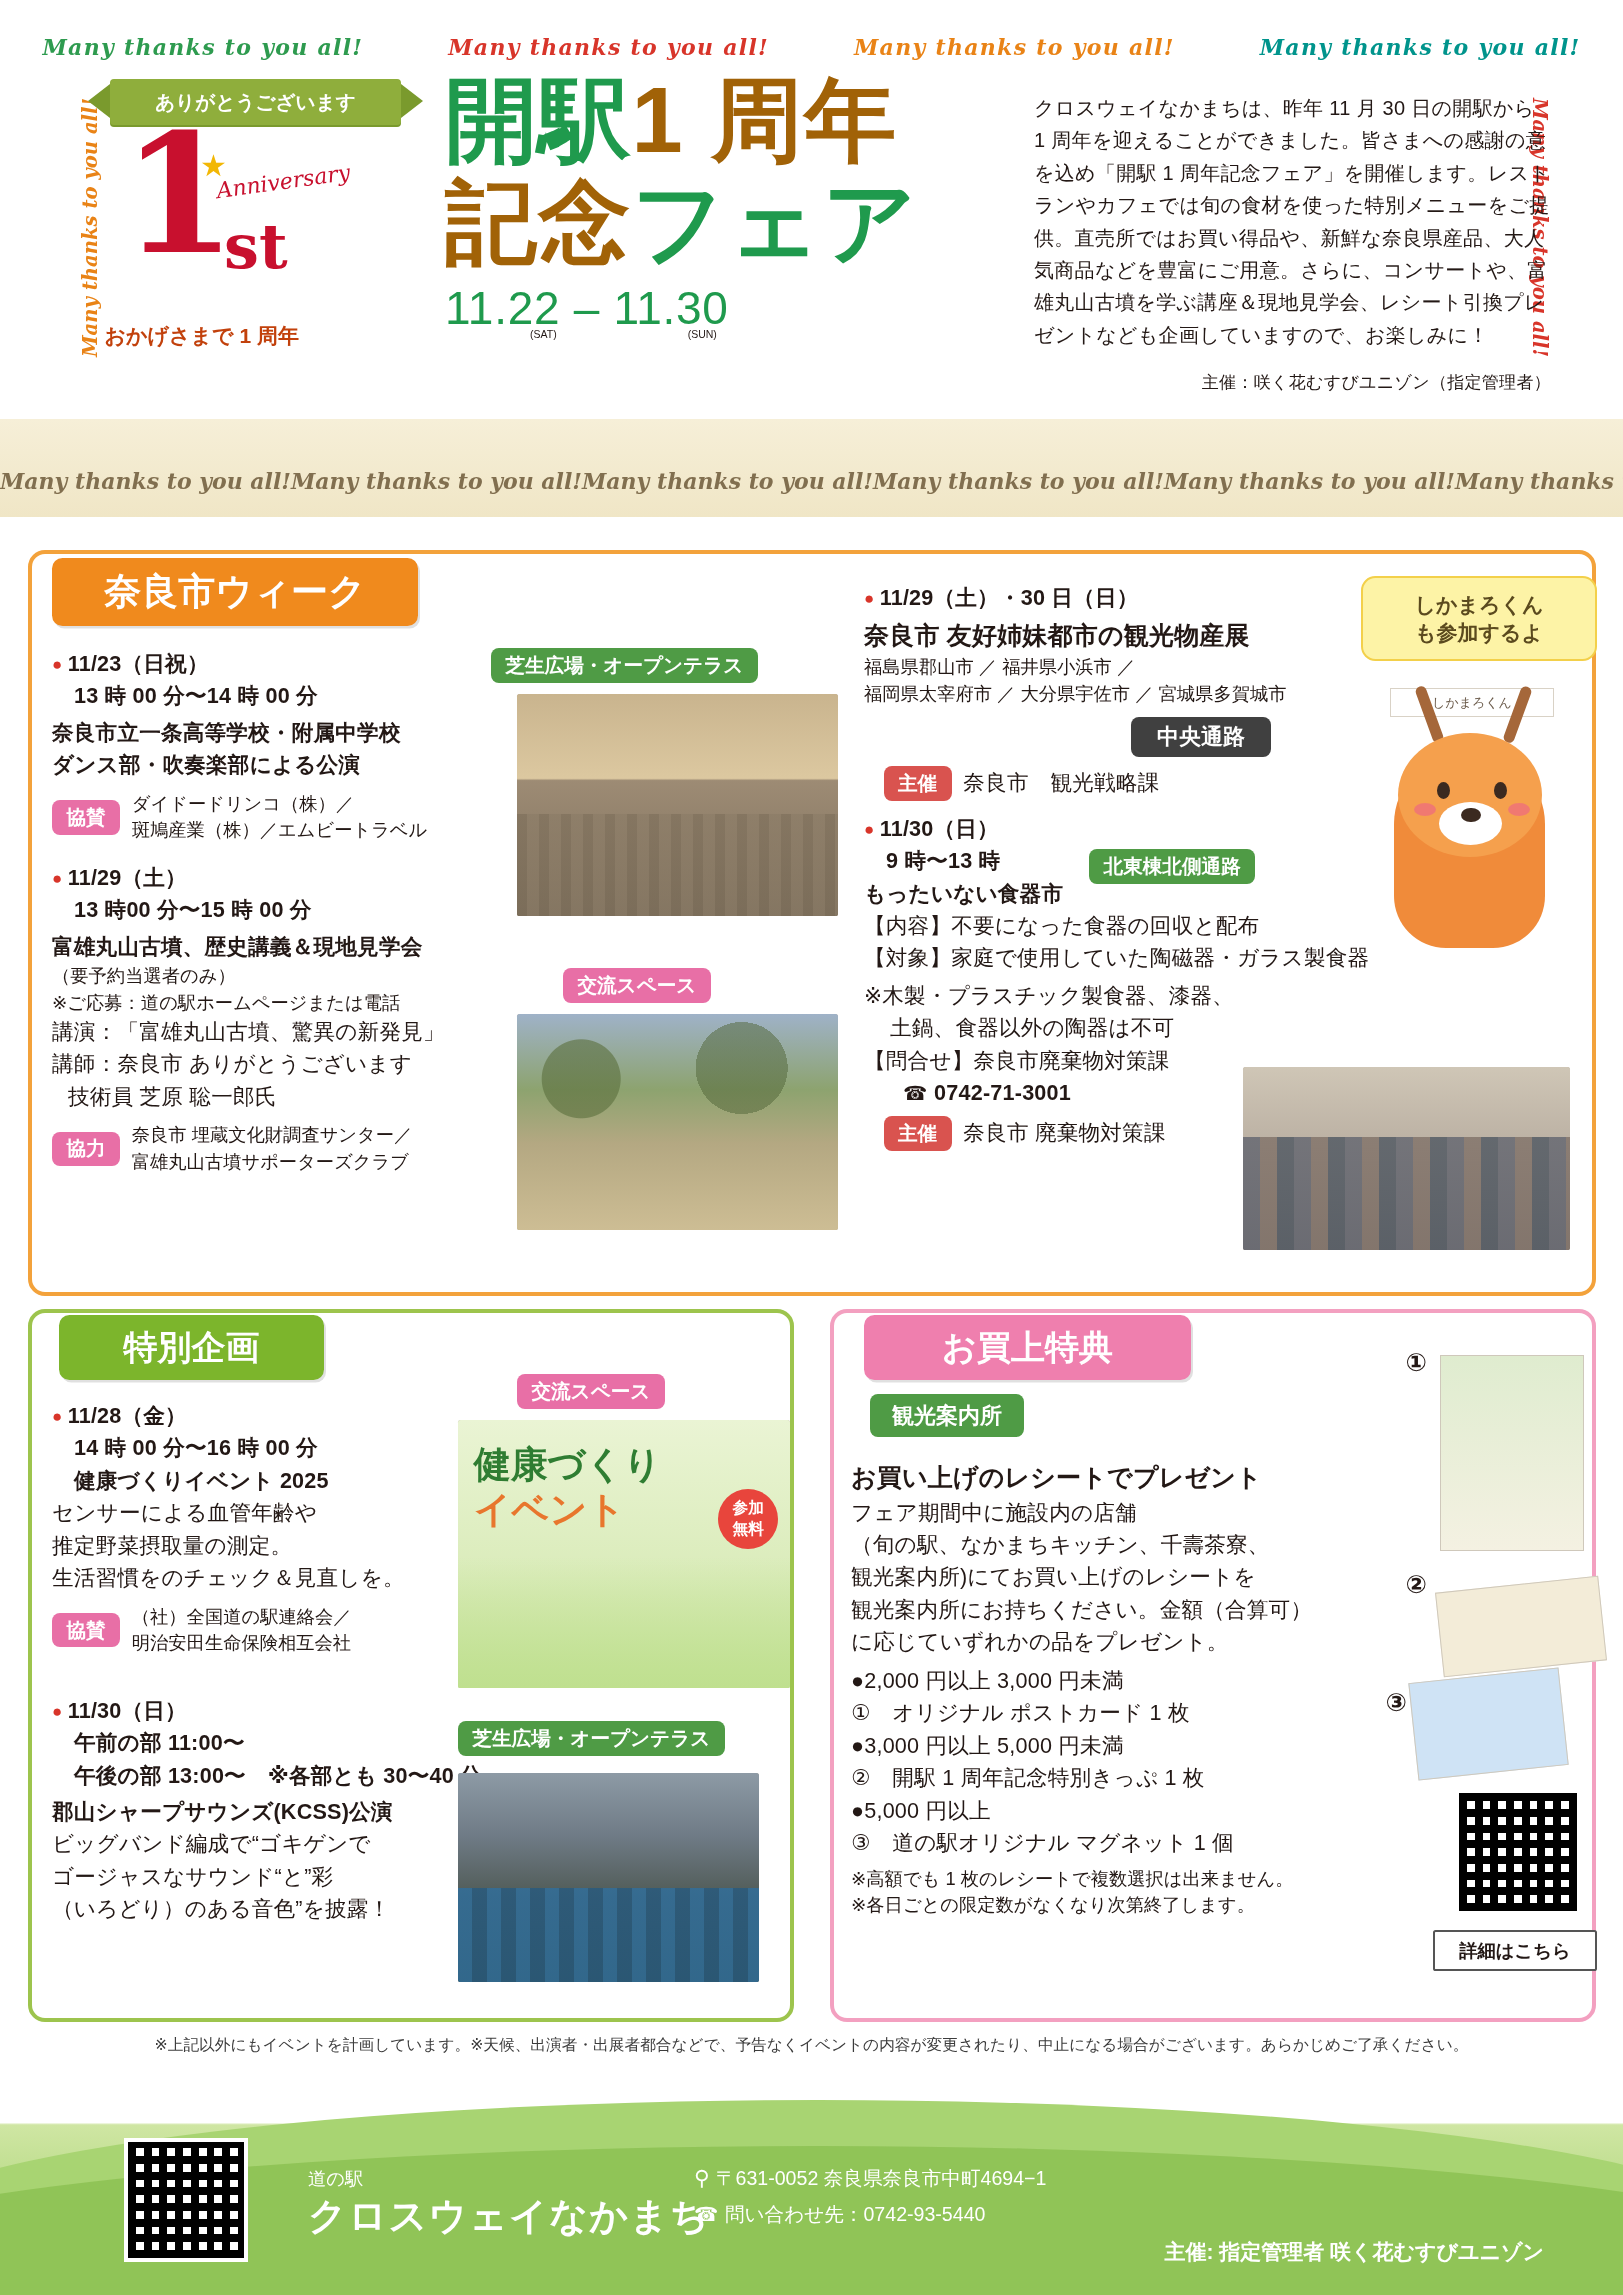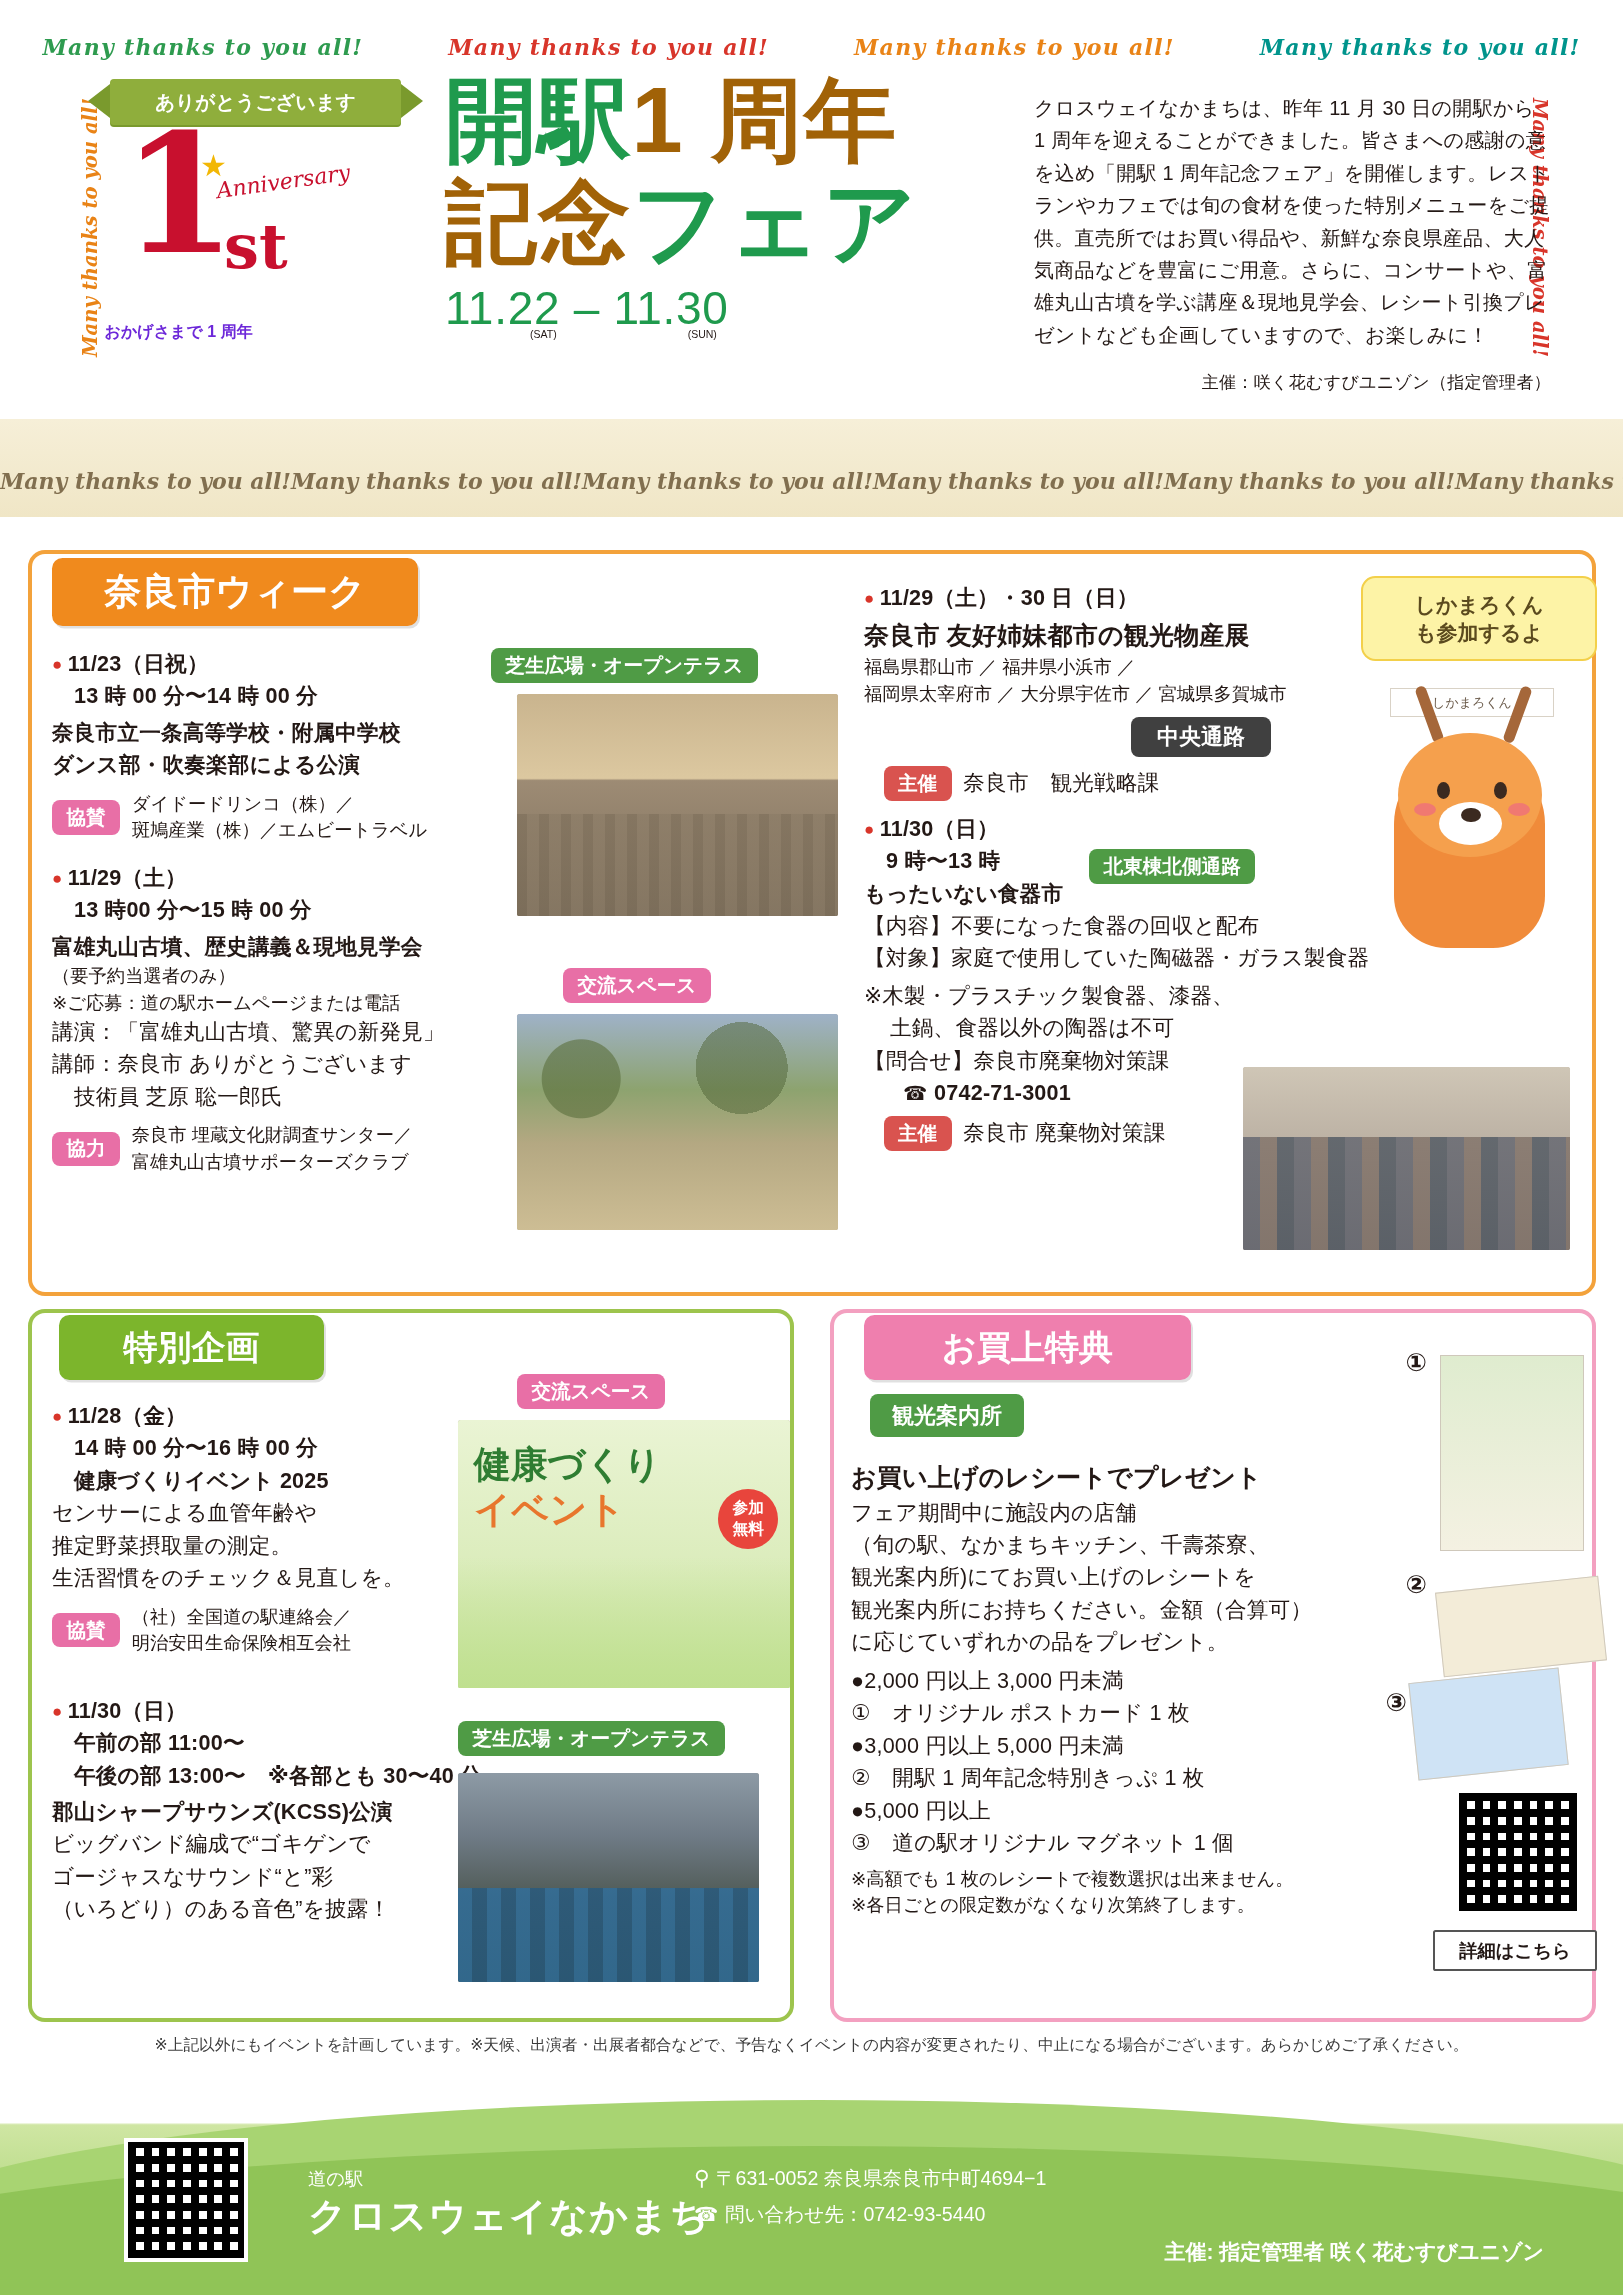--- a/index.html
+++ b/index.html
@@ -65,21 +65,21 @@
   .ribbon:after{ right:-22px; border-left:22px solid #7a9a2d; }
   .num1 {
     position:absolute; left:37px; top:34px; font-size:164px; font-weight:bold;
     color:#c8102e; font-family:"DejaVu Serif", serif; line-height:1;
   }
   .st { position:absolute; left:139px; top:131px; font-size:62px; font-weight:bold; color:#c8102e;
         font-family:"DejaVu Serif", serif; }
   .anniv-word { position:absolute; left:131px; top:90px; font-size:22px; font-style:italic;
         color:#c8102e; font-family:"DejaVu Serif", serif; transform:rotate(-8deg); }
   .star { position:absolute; left:115px; top:69px; color:#f2b705; font-size:30px; }
-  .okage { position:absolute; left:19.6px; top:243px; font-size:16px; font-weight:bold; color:#6d28d9; }
+  .okage { position:absolute; left:19.6px; top:243px; font-size:21px; font-weight:bold; color:#c2410c; }
 
   
   .title-wrap { position:absolute; left:445px; top:72px; width:563px; }
   .t-line1 { font-size:92px; font-weight:bold; line-height:1.05; letter-spacing:1.3px; }
   .t-line2 { font-size:92px; font-weight:bold; line-height:1.05; letter-spacing:1.3px; margin-top:5.2px;}
   .c-green{color:#1f9a4d;} .c-red{color:#a16207;}
   .t-dates { margin-top:10.5px; font-size:46px; font-weight:normal; color:#1f9a4d; letter-spacing:0.7px;}
   .dates-sub-row{ display:flex; gap:131px; margin-left:85px; margin-top:-6.5px;}
 
   
@@ -307,21 +307,21 @@
 斑鳩産業（株）／エムビートラベル</span>
     </div>
 
     <div class="txt bold bullet-red" style="margin-top:18.3px;">11/29（土）</div>
     <div class="txt bold" style="margin-left:22px;">13 時00 分〜15 時 00 分</div>
     <div class="txt bold" style="margin-top:3.9px;">富雄丸山古墳、歴史講義＆現地見学会</div>
     <div class="txt-sm">（要予約当選者のみ）</div>
     <div class="txt-sm">※ご応募：道の駅ホームページまたは電話</div>
     <div class="txt">講演：「富雄丸山古墳、驚異の新発見」</div>
     <div class="txt">講師：奈良市  ありがとうございます</div>
-    <div class="txt" style="margin-left:22px;">技術員  芝原  聡一郎氏</div>
+    <div class="txt" style="margin-left:16px;">技術員  芝原  聡一郎氏</div>
     <div style="display:flex; align-items:center; gap:11.8px; margin-top:9.2px;">
       <span class="lbl lbl-pink">協力</span>
       <span class="txt-sm" style="white-space:pre-line;">奈良市  埋蔵文化財調査サンター／
 富雄丸山古墳サポーターズクラブ</span>
     </div>
   </div>
 
   <div class="lbl lbl-green" style="position:absolute; left:491px; top:648px;">芝生広場・オープンテラス</div>
   <div class="photo" style="position:absolute; left:517px; top:694px; width:321px; height:222px;">
     <div class="ph-inner ph-hall"></div>

